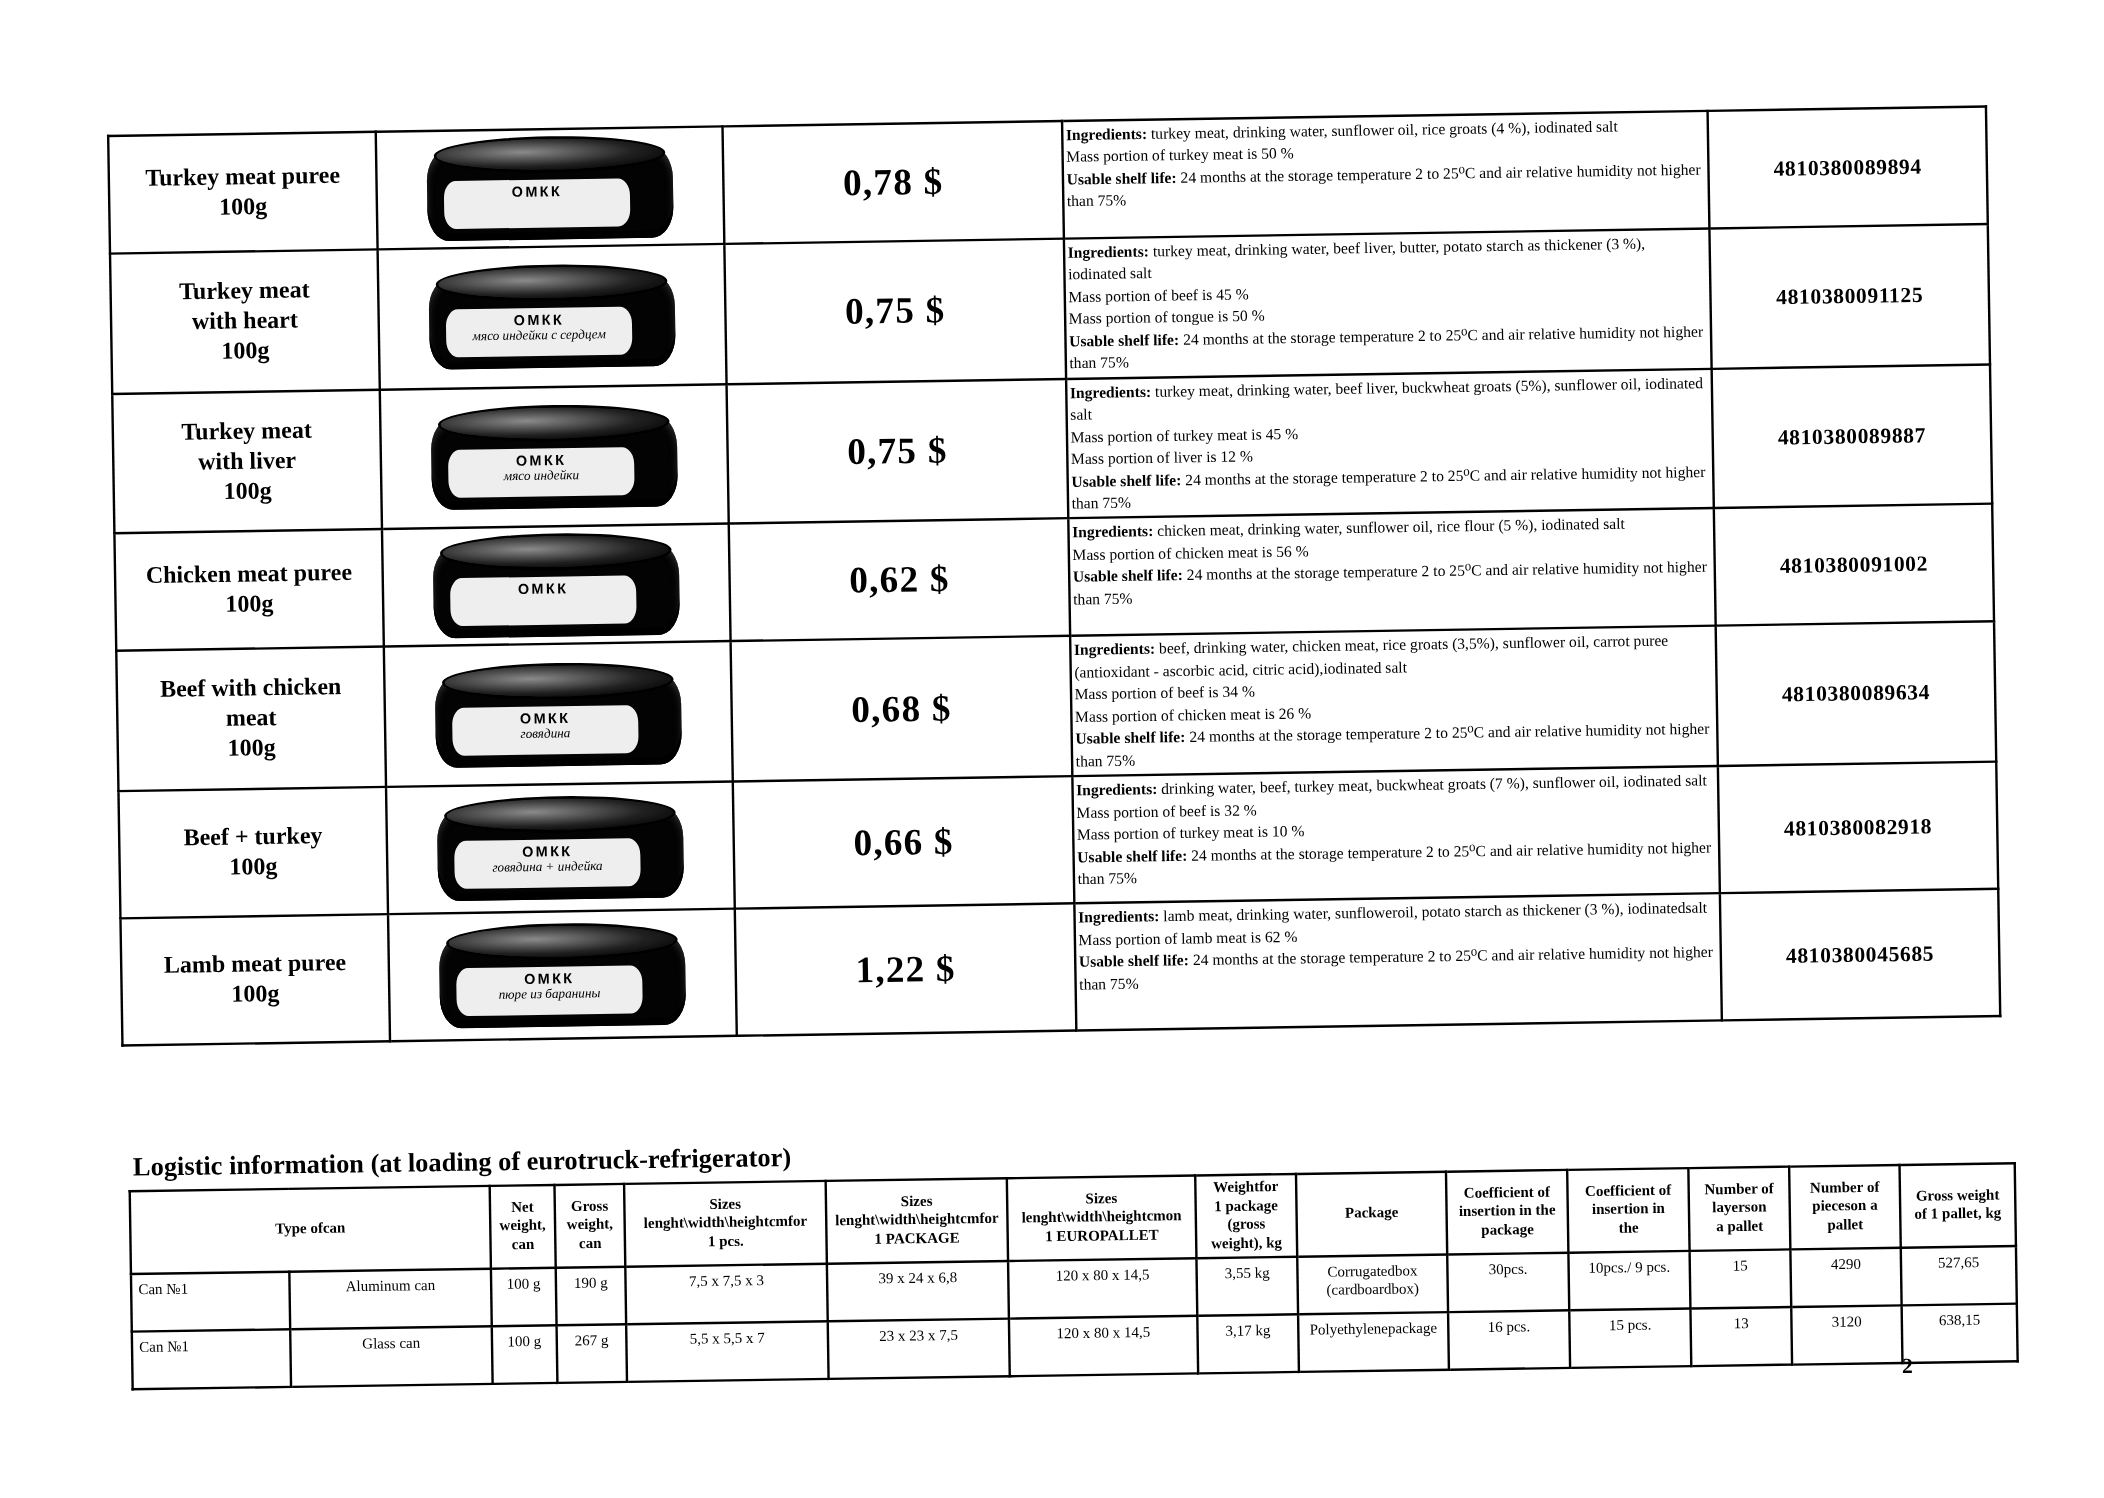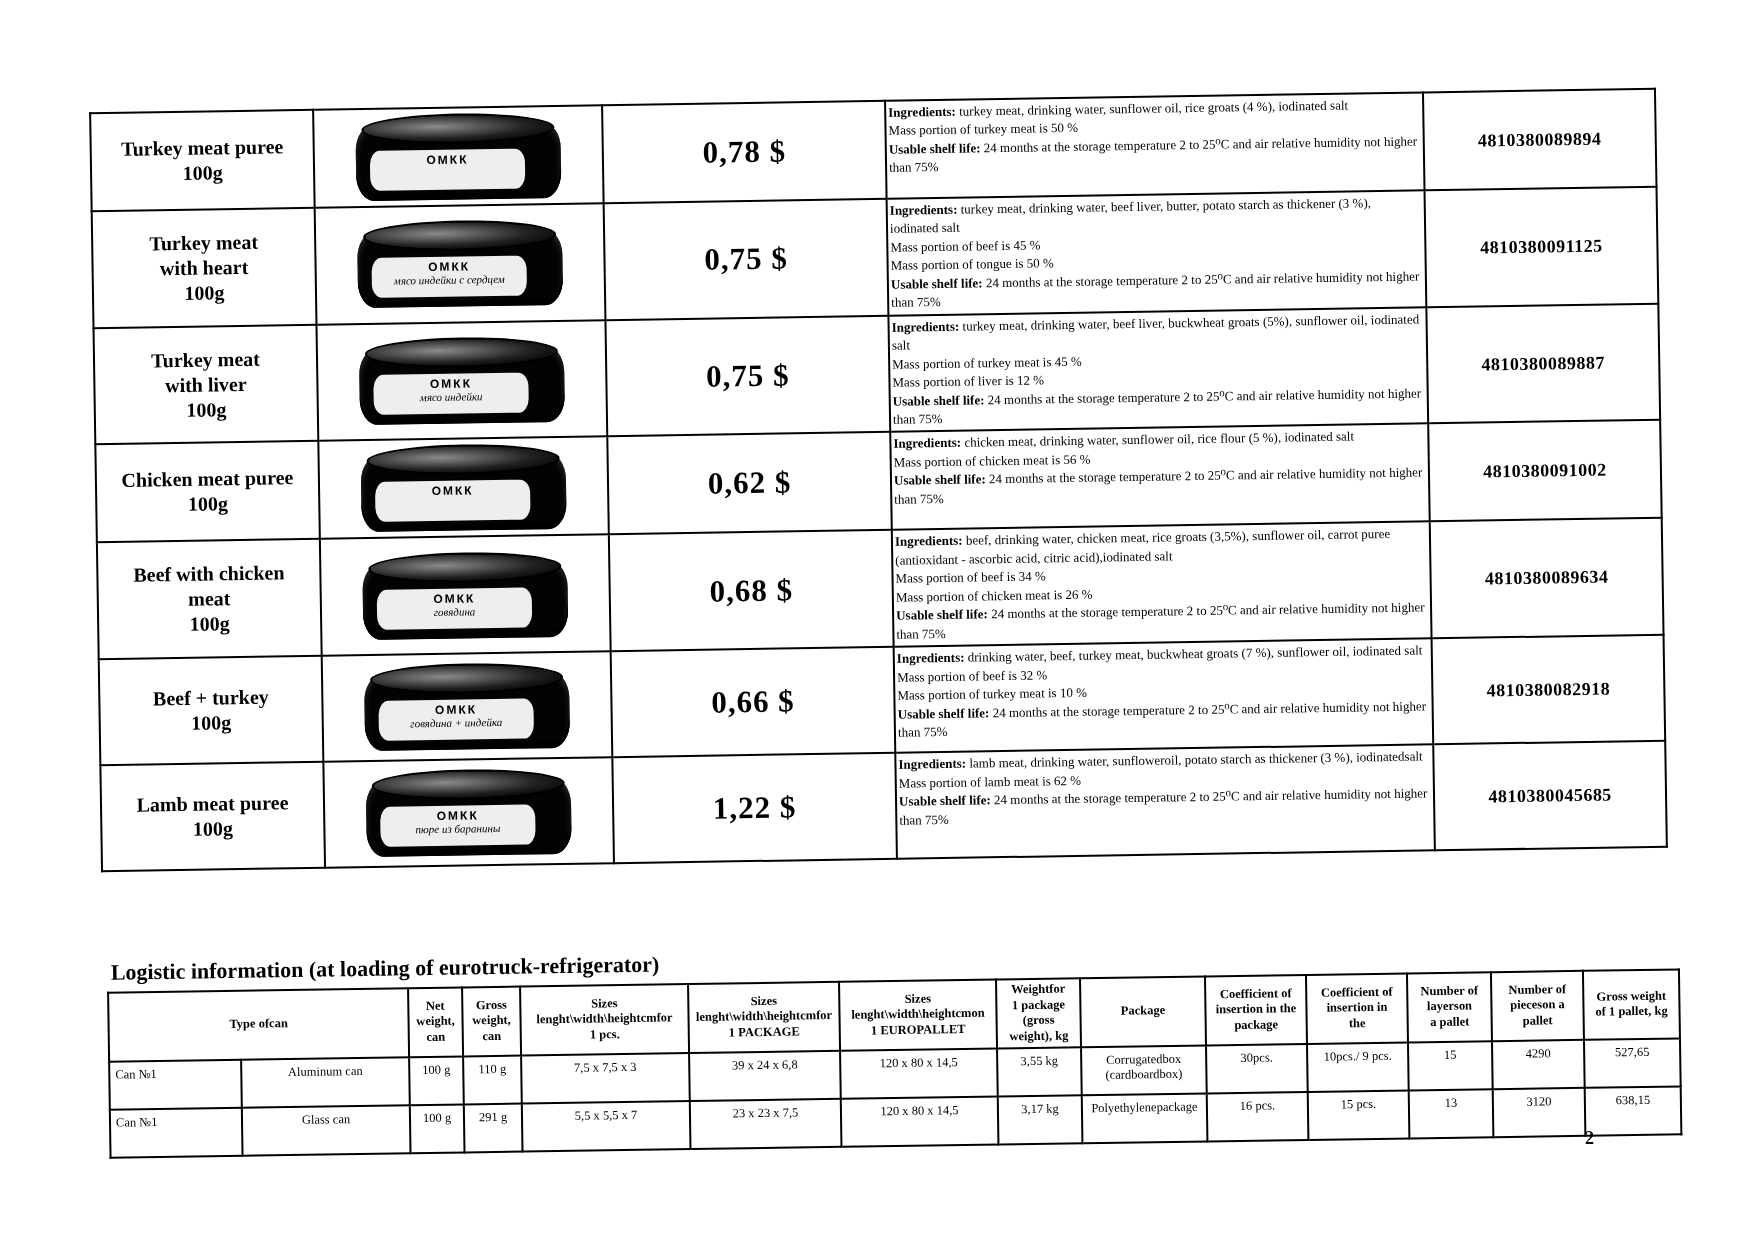--- a/index.html
+++ b/index.html
@@ -255,38 +255,38 @@
         <th>Number of
 pieceson a
 pallet</th>
         <th>Gross weight
 of 1 pallet, kg</th>
       </tr>
       <tr class="log-row">
         <td class="l">Can №1</td>
         <td>Aluminum can</td>
         <td>100 g</td>
-        <td>110 g</td>
+        <td>190 g</td>
         <td>7,5 x 7,5 x 3</td>
         <td>39 x 24 x 6,8</td>
         <td>120 x 80 x 14,5</td>
         <td>3,55 kg</td>
         <td>Corrugatedbox
 (cardboardbox)</td>
         <td>30pcs.</td>
         <td>10pcs./ 9 pcs.</td>
         <td>15</td>
         <td>4290</td>
         <td>527,65</td>
       </tr>
       <tr class="log-row">
         <td class="l">Can №1</td>
         <td>Glass can</td>
         <td>100 g</td>
-        <td>291 g</td>
+        <td>267 g</td>
         <td>5,5 x 5,5 x 7</td>
         <td>23 x 23 x 7,5</td>
         <td>120 x 80 x 14,5</td>
         <td>3,17 kg</td>
         <td>Polyethylenepackage</td>
         <td>16 pcs.</td>
         <td>15 pcs.</td>
         <td>13</td>
         <td>3120</td>
         <td>638,15</td>

